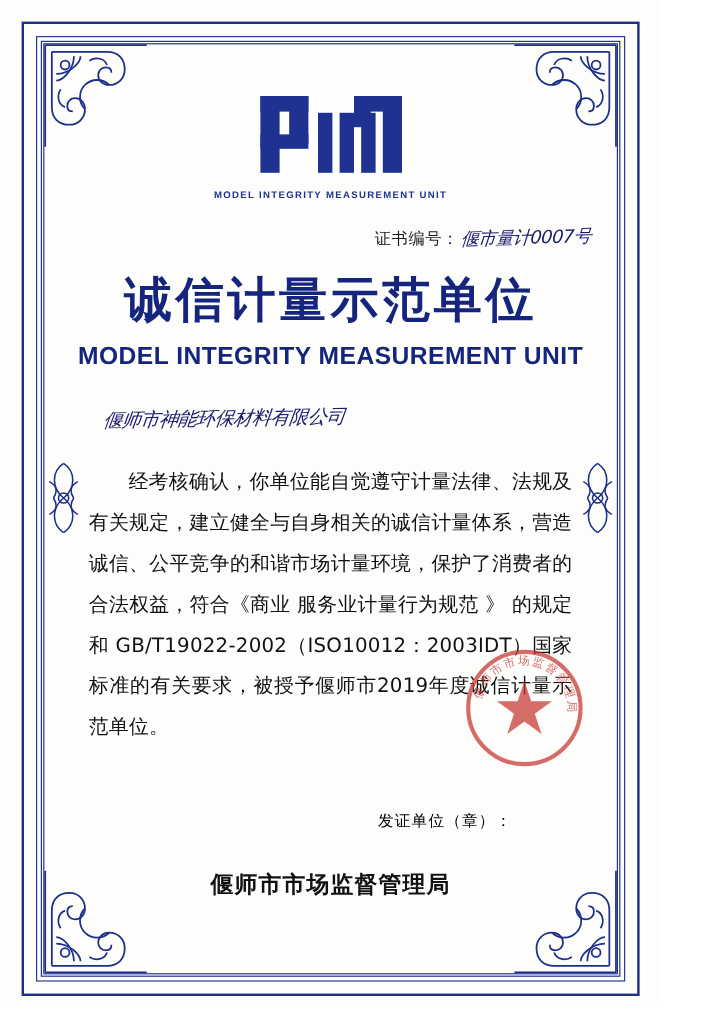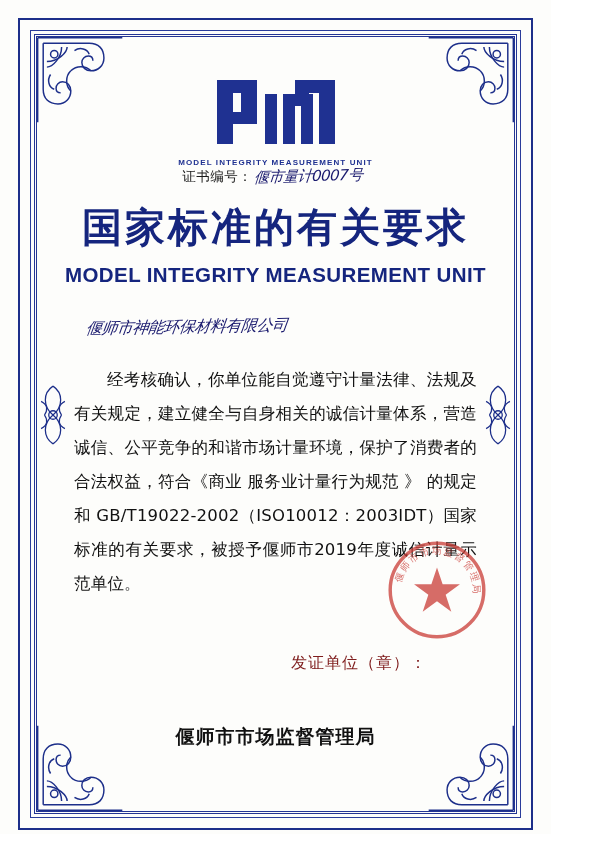--- a/index.html
+++ b/index.html
@@ -96,26 +96,27 @@
     margin-top: 6px;
     font-size: 8px;
     letter-spacing: 1.1px;
     color: #1f3191;
     font-weight: bold;
     text-align: center;
   }
 
   
   .cert-no-row {
+    margin-top: 22px;
     text-align: right;
     padding-right: 6px;
     font-size: 13px;
     color: #111;
     display: flex;
-    justify-content: center;
+    justify-content: flex-end;
     align-items: baseline;
   }
   .cert-no-label {
     font-size: 13.5px;
     color: #1a1a1a;
     letter-spacing: 0.5px;
   }
   .cert-no-value {
     font-size: 15px;
     color: #1a1a6e;
@@ -170,22 +171,22 @@
     font-family: "DejaVu Sans", sans-serif;
     letter-spacing: 0.2px;
   }
   .body-text p { margin: 0; }
   .body-text .indent { text-indent: 2em; }
 
   .issuer-line {
     margin-top: 52px;
     margin-right: 72px;
     text-align: right;
-    font-size: 16px;
-    color: #7f1d1d;
+    font-size: 13px;
+    color: #000000;
     font-family: "DejaVu Sans", sans-serif;
     letter-spacing: 1px;
   }
 
   .org-line {
     position: absolute;
     left: 0;
     right: 0;
     bottom: 46px;
     text-align: center;
@@ -321,21 +322,21 @@
         </g>
       </svg>
       <div class="logo-caption">MODEL INTEGRITY MEASUREMENT UNIT</div>
     </div>
 
     <div class="cert-no-row">
       <span class="cert-no-label">证书编号：</span>
       <span class="cert-no-value">偃市量计0007号</span>
     </div>
 
-    <div class="title-cn">国家标准的有关要求</div>
+    <div class="title-cn">诚信计量示范单位</div>
     <div class="title-en">MODEL INTEGRITY MEASUREMENT UNIT</div>
 
     <div class="recipient">偃师市神能环保材料有限公司</div>
 
     <div class="body-text">
       <p class="indent">经考核确认，你单位能自觉遵守计量法律、法规及有关规定，建立健全与自身相关的诚信计量体系，营造诚信、公平竞争的和谐市场计量环境，保护了消费者的合法权益，符合《商业 服务业计量行为规范 》 的规定和 GB/T19022-2002（ISO10012：2003IDT）国家标准的有关要求，被授予偃师市2019年度诚信计量示范单位。</p>
     </div>
 
     <div class="issuer-line">发证单位（章）：</div>
 

